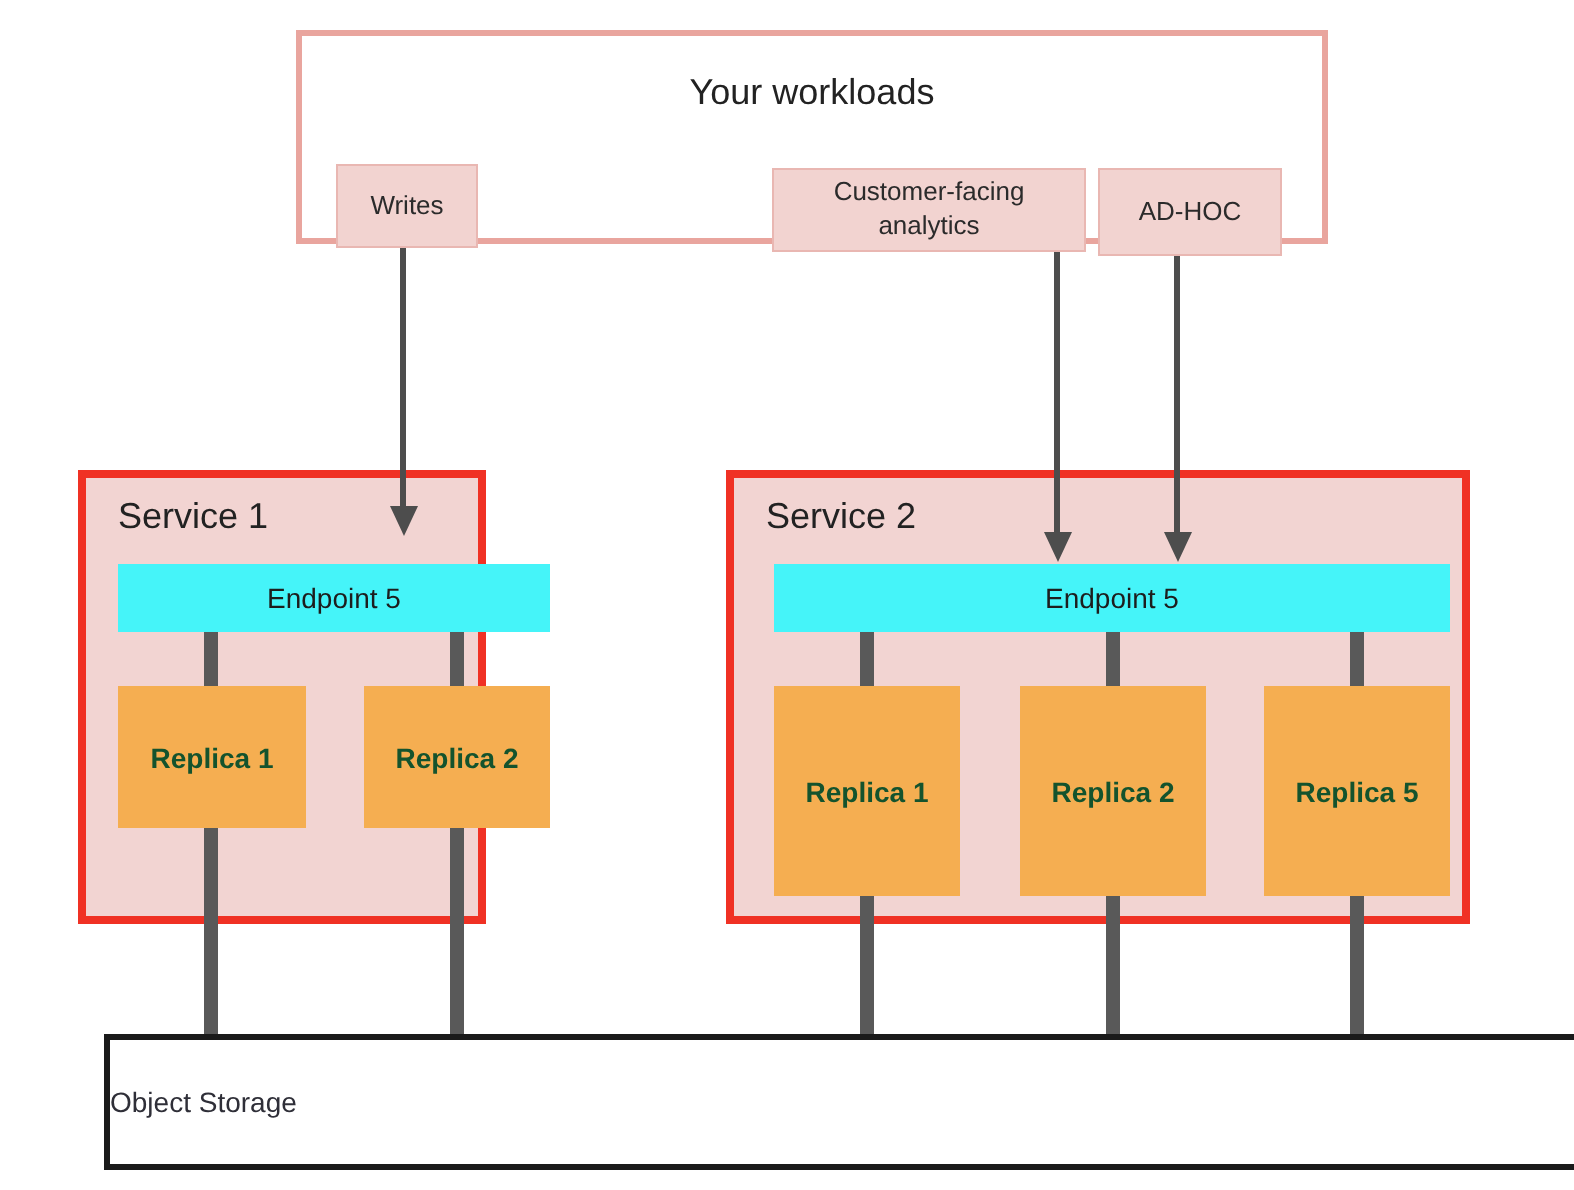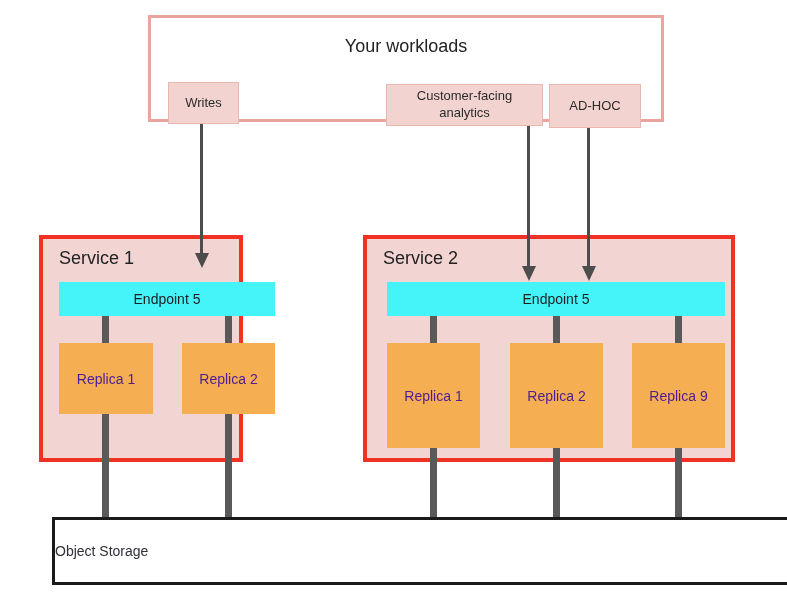--- a/index.html
+++ b/index.html
@@ -37,21 +37,21 @@
   .service-1{left:39px;top:235px;width:204px;height:227px;}
   .service-2{left:363px;top:235px;width:372px;height:227px;}
   .service-title{position:absolute;left:16px;top:9px;font-size:18px;color:#222;}
 
   .endpoint{position:absolute;display:flex;align-items:center;justify-content:center;
     background:var(--endpoint-cyan);font-size:14px;color:#1d1d1d;}
   .endpoint-1{left:16px;top:43px;width:216px;height:34px;}
   .endpoint-2{left:20px;top:43px;width:338px;height:34px;}
 
   .replica{position:absolute;display:flex;align-items:center;justify-content:center;
-    background:var(--replica-orange);font-size:14px;color:#4c1d95;}
+    background:var(--replica-orange);font-size:14px;color:#14532d;font-weight:bold;}
   .s1-r1{left:16px;top:104px;width:94px;height:71px;}
   .s1-r2{left:139px;top:104px;width:93px;height:71px;}
   .s2-r1{left:20px;top:104px;width:93px;height:105px;}
   .s2-r2{left:143px;top:104px;width:93px;height:105px;}
   .s2-r3{left:265px;top:104px;width:93px;height:105px;}
 
   
   .connector{position:absolute;width:7px;background:var(--connector-gray);}
   .c-s1a{left:102px;top:316px;height:27px;}
   .c-s1b{left:225px;top:316px;height:27px;}
@@ -117,21 +117,21 @@
     <div class="endpoint endpoint-2">
       <span>Endpoint 5</span>
     </div>
     <div class="replica s2-r1">
       <span>Replica 1</span>
     </div>
     <div class="replica s2-r2">
       <span>Replica 2</span>
     </div>
     <div class="replica s2-r3">
-      <span>Replica 9</span>
+      <span>Replica 5</span>
     </div>
   </div>
 
   <div class="connector c-s1a"></div>
   <div class="connector c-s1b"></div>
   <div class="connector c-s2a"></div>
   <div class="connector c-s2b"></div>
   <div class="connector c-s2c"></div>
 
   <div class="connector c-s1c"></div>

